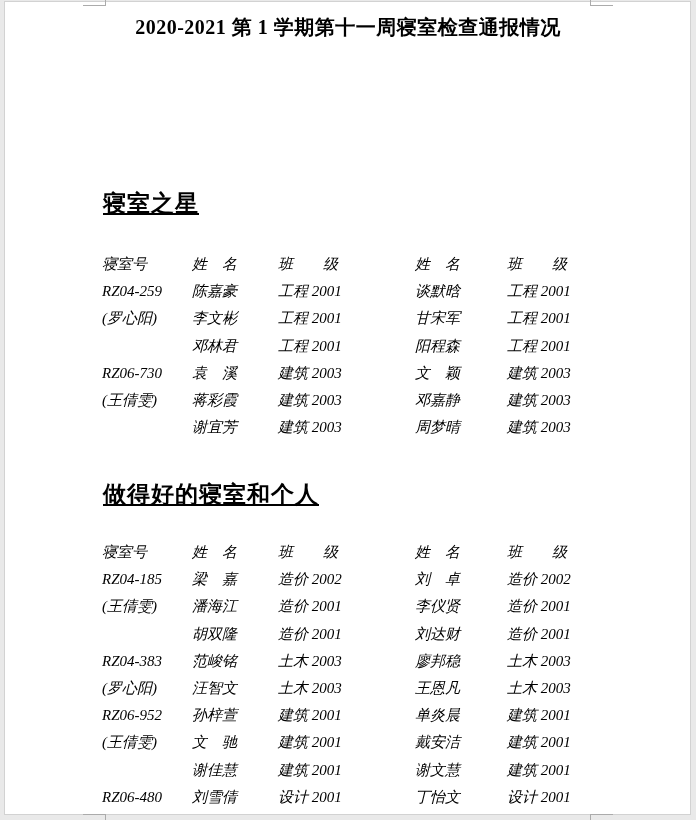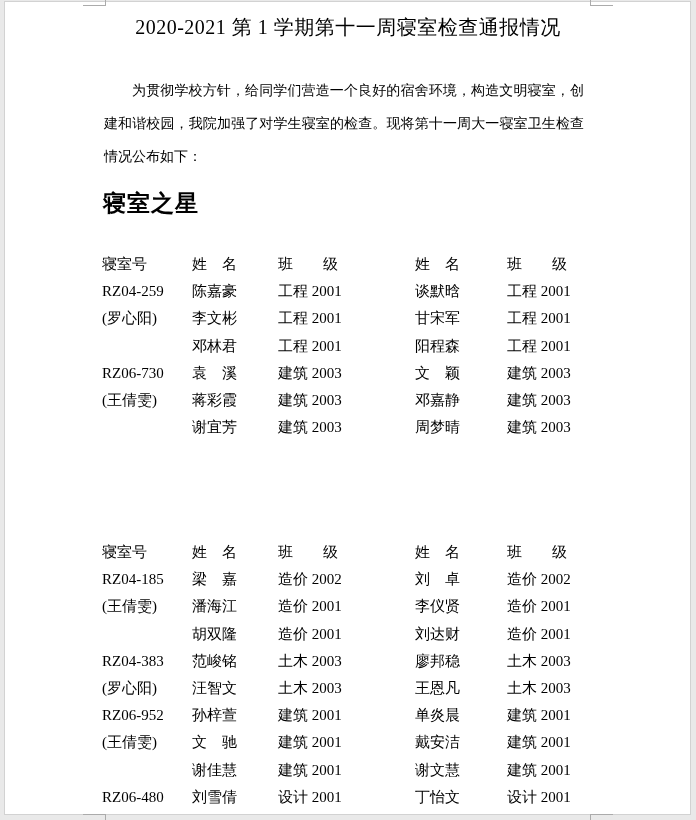--- a/index.html
+++ b/index.html
@@ -28,21 +28,21 @@
   .crop.tl { left:83px;  top:0;     border-right:1px solid #ababab; border-bottom:1px solid #ababab; }
   .crop.tr { left:590px; top:0;     border-left:1px solid #ababab;  border-bottom:1px solid #ababab; }
   .crop.bl { left:83px;  top:814px; border-right:1px solid #ababab; border-top:1px solid #ababab; }
   .crop.br { left:590px; top:814px; border-left:1px solid #ababab;  border-top:1px solid #ababab; }
 
   .doc-title {
     position:absolute;
     left:0; right:0; top:14px;
     text-align:center;
     font-size:20px;
-    font-weight:normal;
+    font-weight:bold;
     letter-spacing:0.5px;
     white-space:nowrap;
     z-index:2;
   }
   .intro {
     position:absolute;
     left:104px; top:74px;
     width:480px;
     font-size:14px;
     line-height:33px;
@@ -51,30 +51,32 @@
     z-index:2;
   }
   .section-heading {
     position:absolute;
     left:103px;
     font-size:23px;
     font-weight:bold;
     letter-spacing:1px;
     white-space:nowrap;
     z-index:2;
+    text-decoration:underline;
   }
   .section-heading.s0 { top:188px; }
   .section-heading.s1 { top:479px; }
 
   .roster {
     position:absolute;
     left:102px;
     width:500px;
     font-size:15px;
     z-index:2;
+    font-style:italic;
   }
   .roster.s0 { top:251px; }
   .roster.s1 { top:539px; }
   .trow {
     position:relative;
     height:27.2px;
     line-height:27.2px;
     white-space:nowrap;
   }
   .tcell { position:absolute; top:0; white-space:pre; }
@@ -90,21 +92,20 @@
 <div class="canvas">
   <div class="page"></div>
 
   <div class="crop tl"></div>
   <div class="crop tr"></div>
   <div class="crop bl"></div>
   <div class="crop br"></div>
 
   <h1 class="doc-title">2020-2021 第 1 学期第十一周寝室检查通报情况</h1>
 
-  <p class="intro">为贯彻学校方针，给同学们营造一个良好的宿舍环境，构造文明寝室，创建和谐校园，我院加强了对学生寝室的检查。现将第十一周大一寝室卫生检查情况公布如下：</p>
 
   <h2 class="section-heading s0">寝室之星</h2>
   <div class="roster s0">
       <div class="trow">
         <span class="tcell c0">寝室号</span>
         <span class="tcell c1">姓　名</span>
         <span class="tcell c2">班　　级</span>
         <span class="tcell c3">姓　名</span>
         <span class="tcell c4">班　　级</span>
       </div>
@@ -145,20 +146,21 @@
       </div>
       <div class="trow">
         <span class="tcell c0"></span>
         <span class="tcell c1">谢宜芳</span>
         <span class="tcell c2">建筑 2003</span>
         <span class="tcell c3">周梦晴</span>
         <span class="tcell c4">建筑 2003</span>
       </div>
     </div>
 
+  <h2 class="section-heading s1">做得好的寝室和个人</h2>
   <div class="roster s1">
       <div class="trow">
         <span class="tcell c0">寝室号</span>
         <span class="tcell c1">姓　名</span>
         <span class="tcell c2">班　　级</span>
         <span class="tcell c3">姓　名</span>
         <span class="tcell c4">班　　级</span>
       </div>
       <div class="trow">
         <span class="tcell c0">RZ04-185</span>

